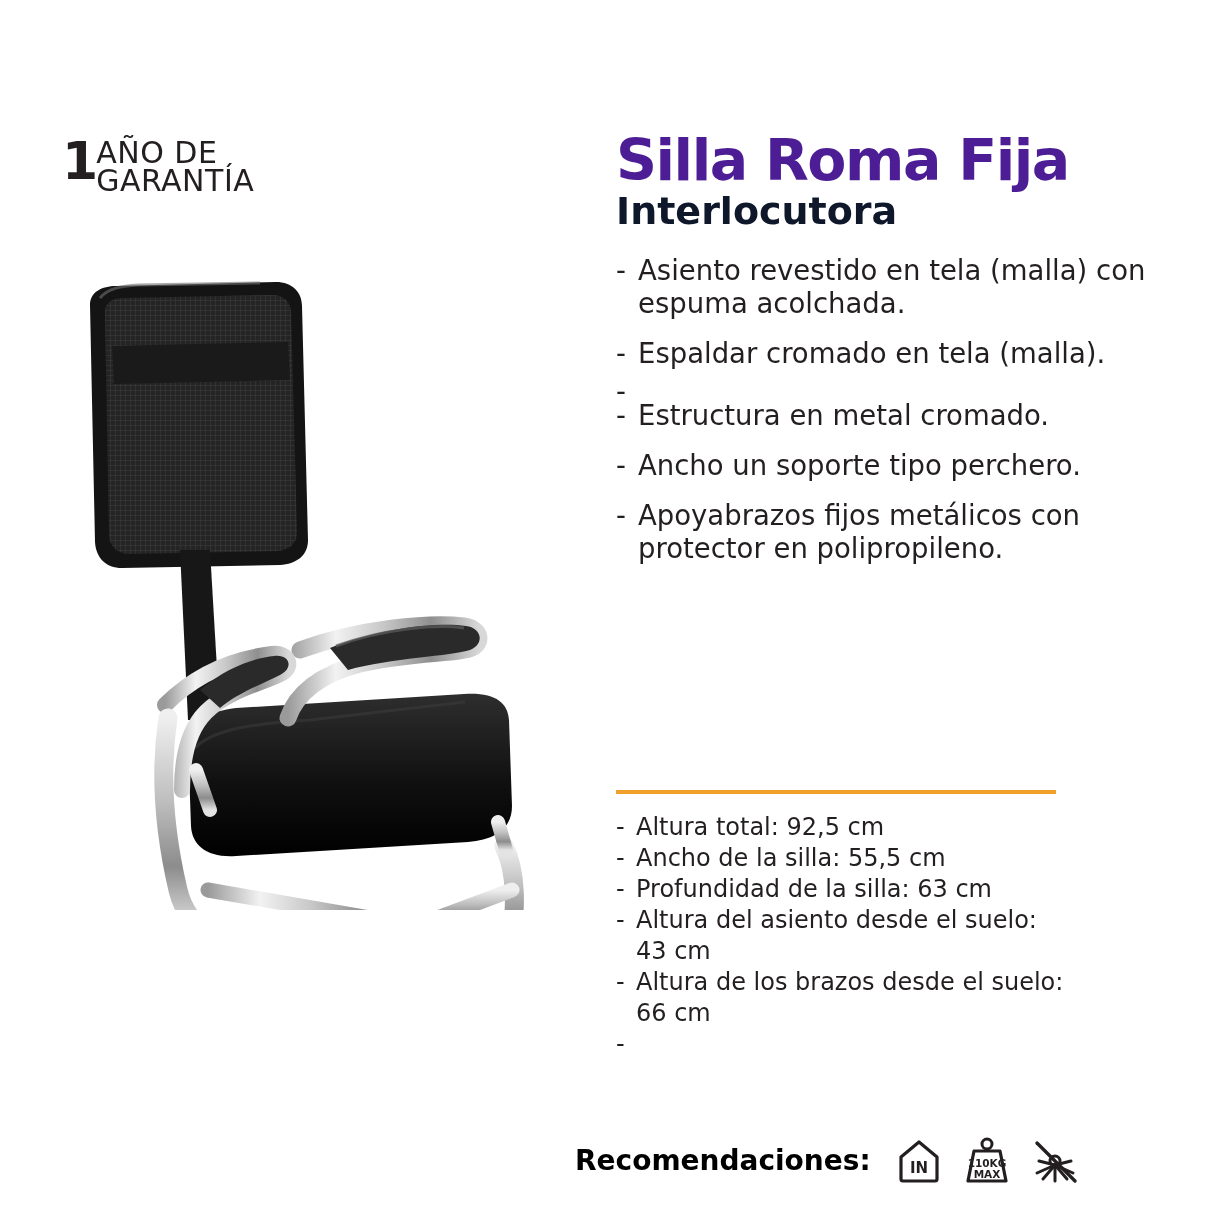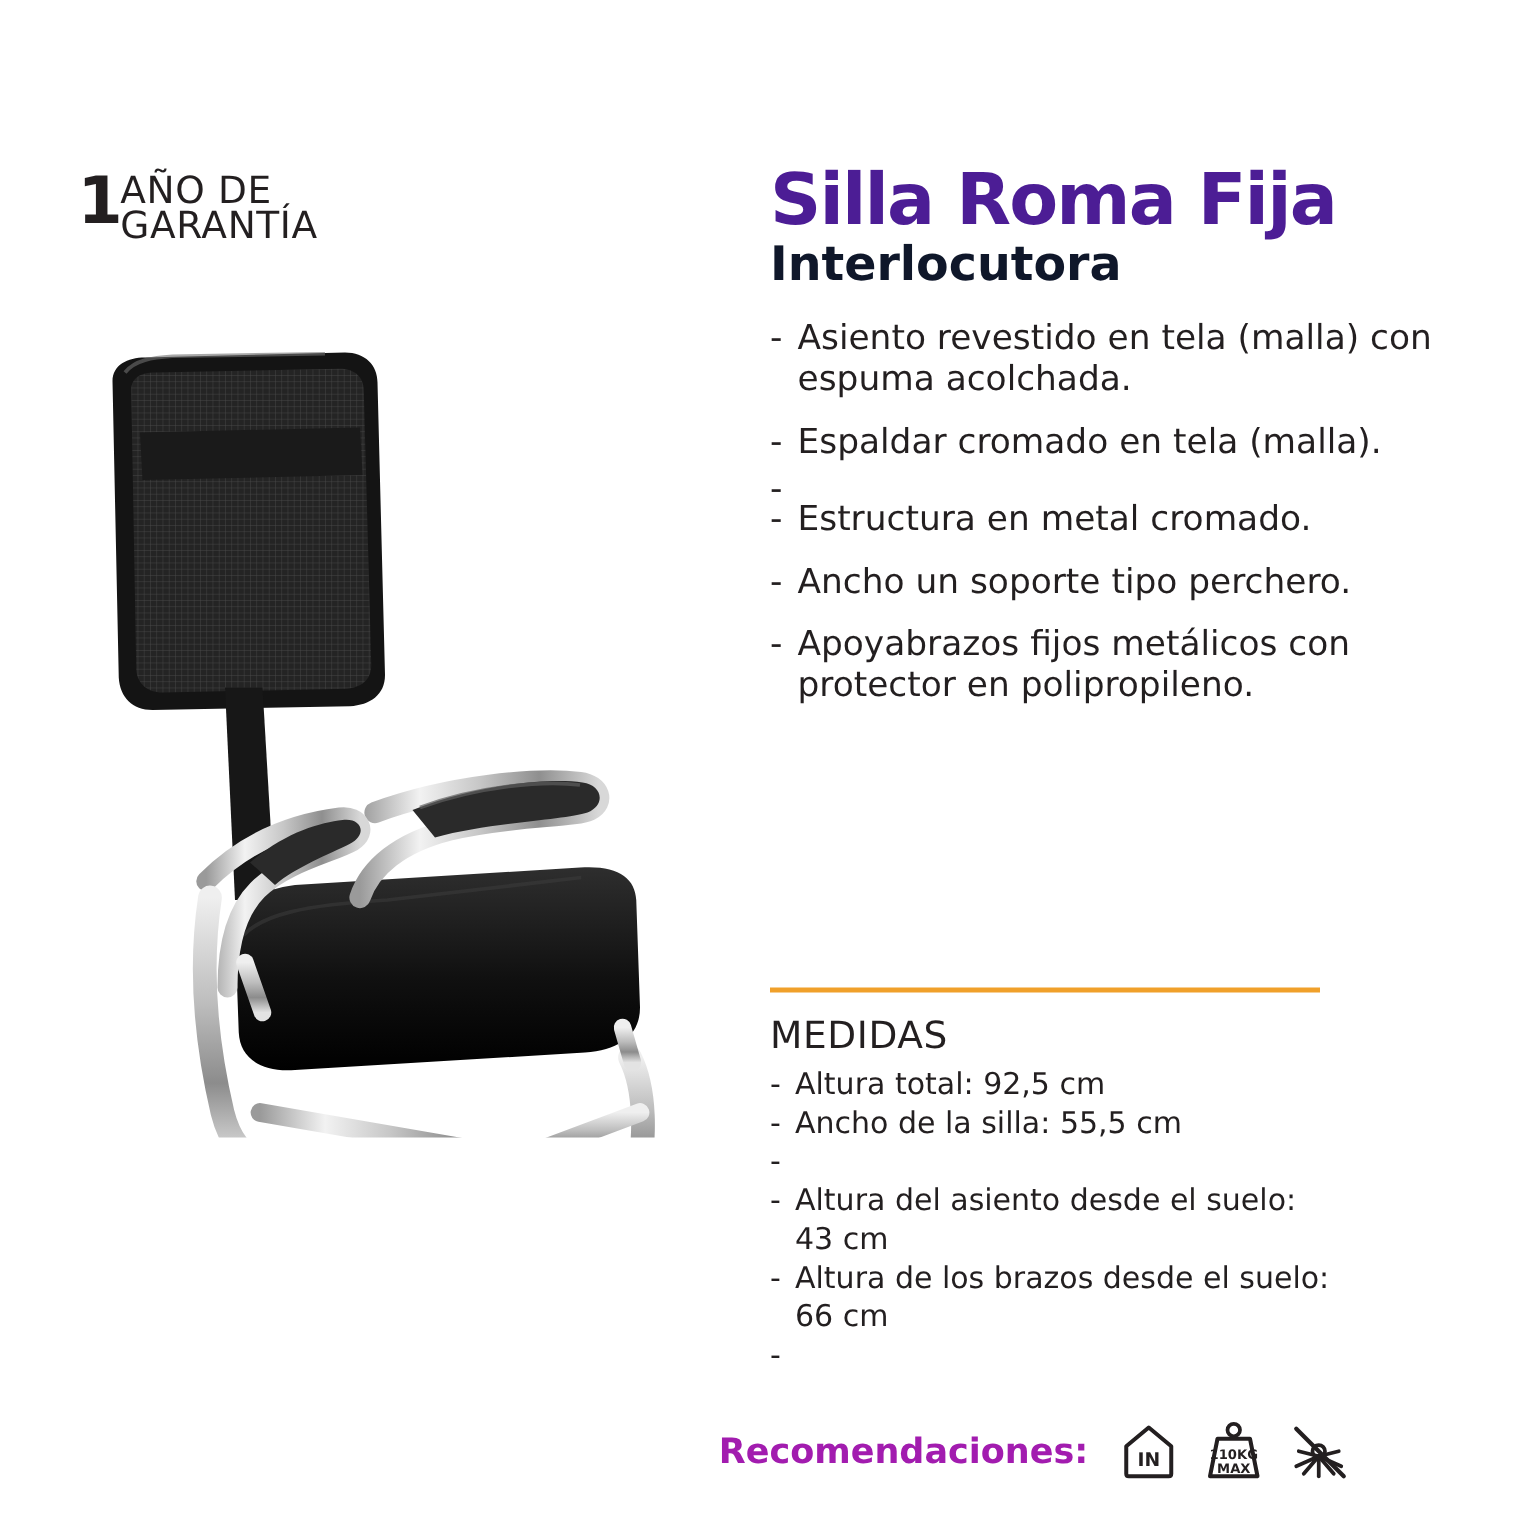--- a/index.html
+++ b/index.html
@@ -122,21 +122,21 @@
     position: absolute;
     left: 575px;
     top: 1135px;
     display: flex;
     align-items: center;
   }
   .footer-label {
     font-weight: bold;
     font-size: 28px;
     line-height: 32px;
-    color: #a21caf;
+    color: #000000;
     margin-right: 22px;
   }
   .footer-icons { display: flex; align-items: center; gap: 16px; }
   .ficon { display: block; }
 </style>
 </head>
 <body>
 
 <div class="warranty">
   <div class="warranty-number">1</div>
@@ -242,32 +242,32 @@
     </li>
     <li class="feature">
       <span class="feature-dash">-</span>
       <span class="feature-text">Apoyabrazos fijos metálicos con protector en polipropileno.</span>
     </li>
   </ul>
 </div>
 
 <div class="measures">
   <div class="measures-rule"></div>
-  <div class="measures-title">MEDIDAS</div>
   <ul class="measures-list">
     <li class="measure-item">
       <span class="measure-dash">-</span>
       <span>Altura total: 92,5 cm</span>
     </li>
     <li class="measure-item">
       <span class="measure-dash">-</span>
       <span>Ancho de la silla: 55,5 cm</span>
     </li>
     <li class="measure-item">
       <span class="measure-dash">-</span>
+      <span>Profundidad de la silla: 63 cm</span>
     </li>
     <li class="measure-item">
       <span class="measure-dash">-</span>
       <span>Altura del asiento desde el suelo: 43 cm</span>
     </li>
     <li class="measure-item">
       <span class="measure-dash">-</span>
       <span>Altura de los brazos desde el suelo: 66 cm</span>
     </li>
     <li class="measure-item">

